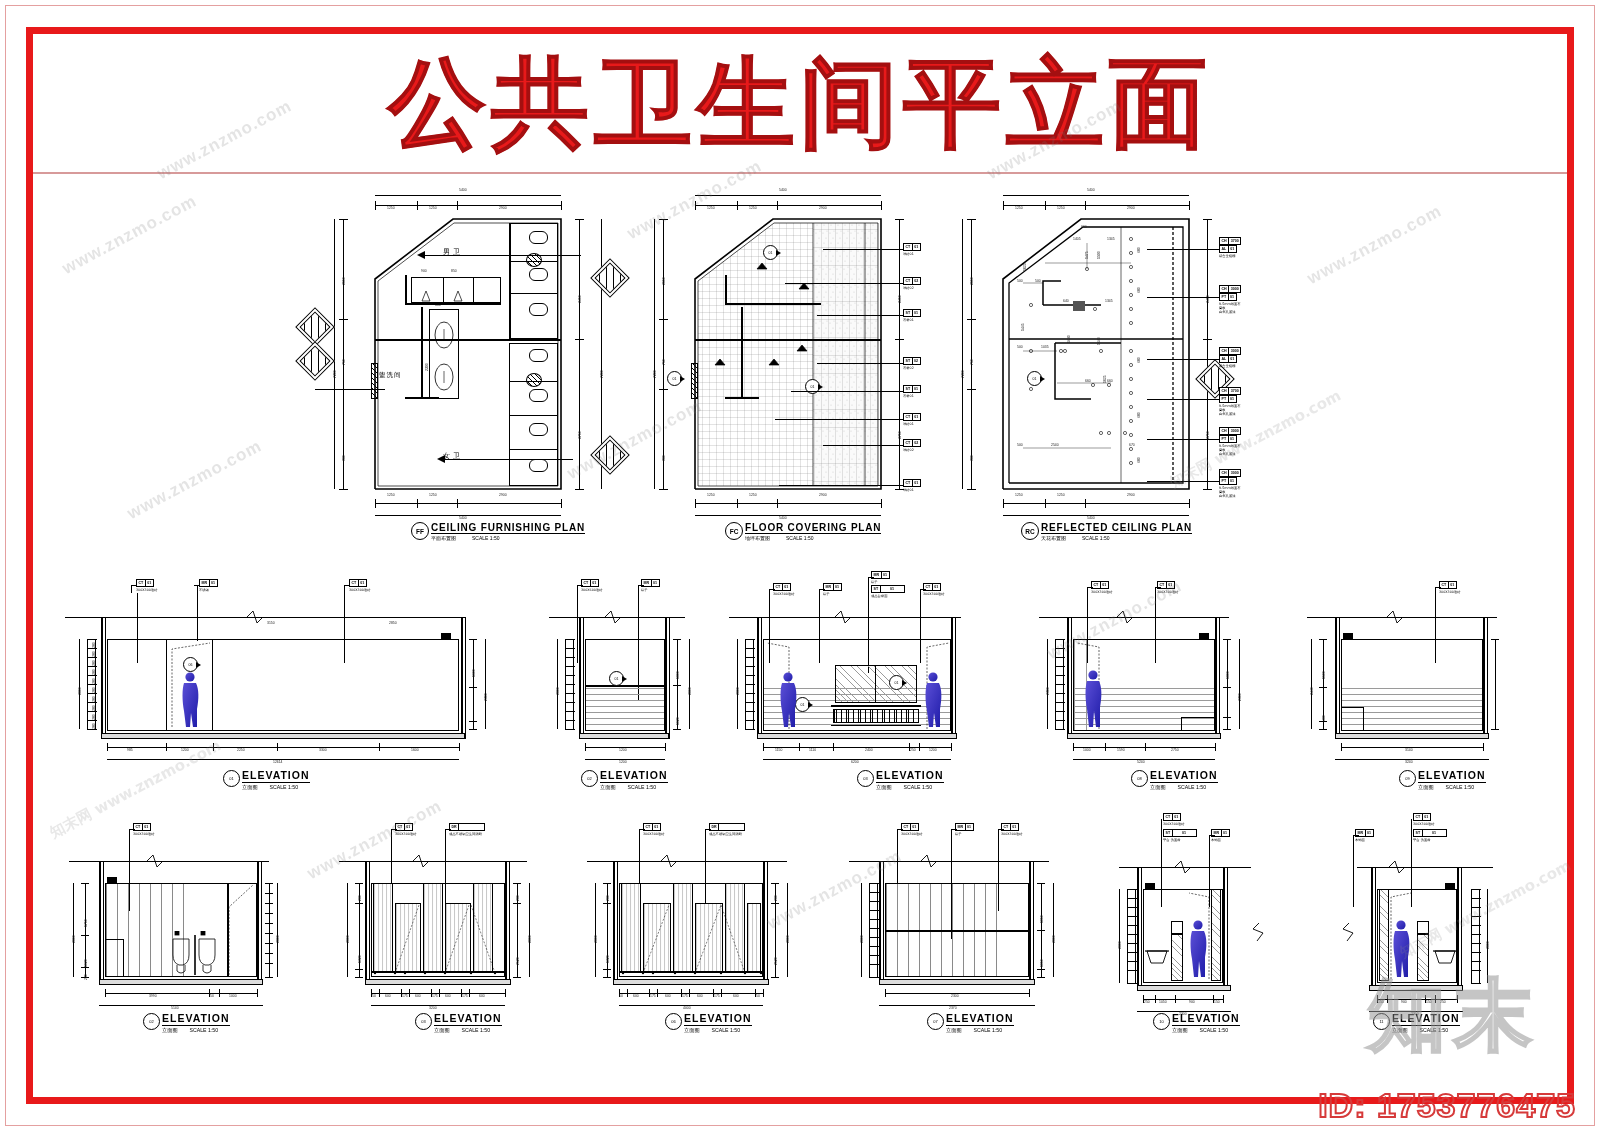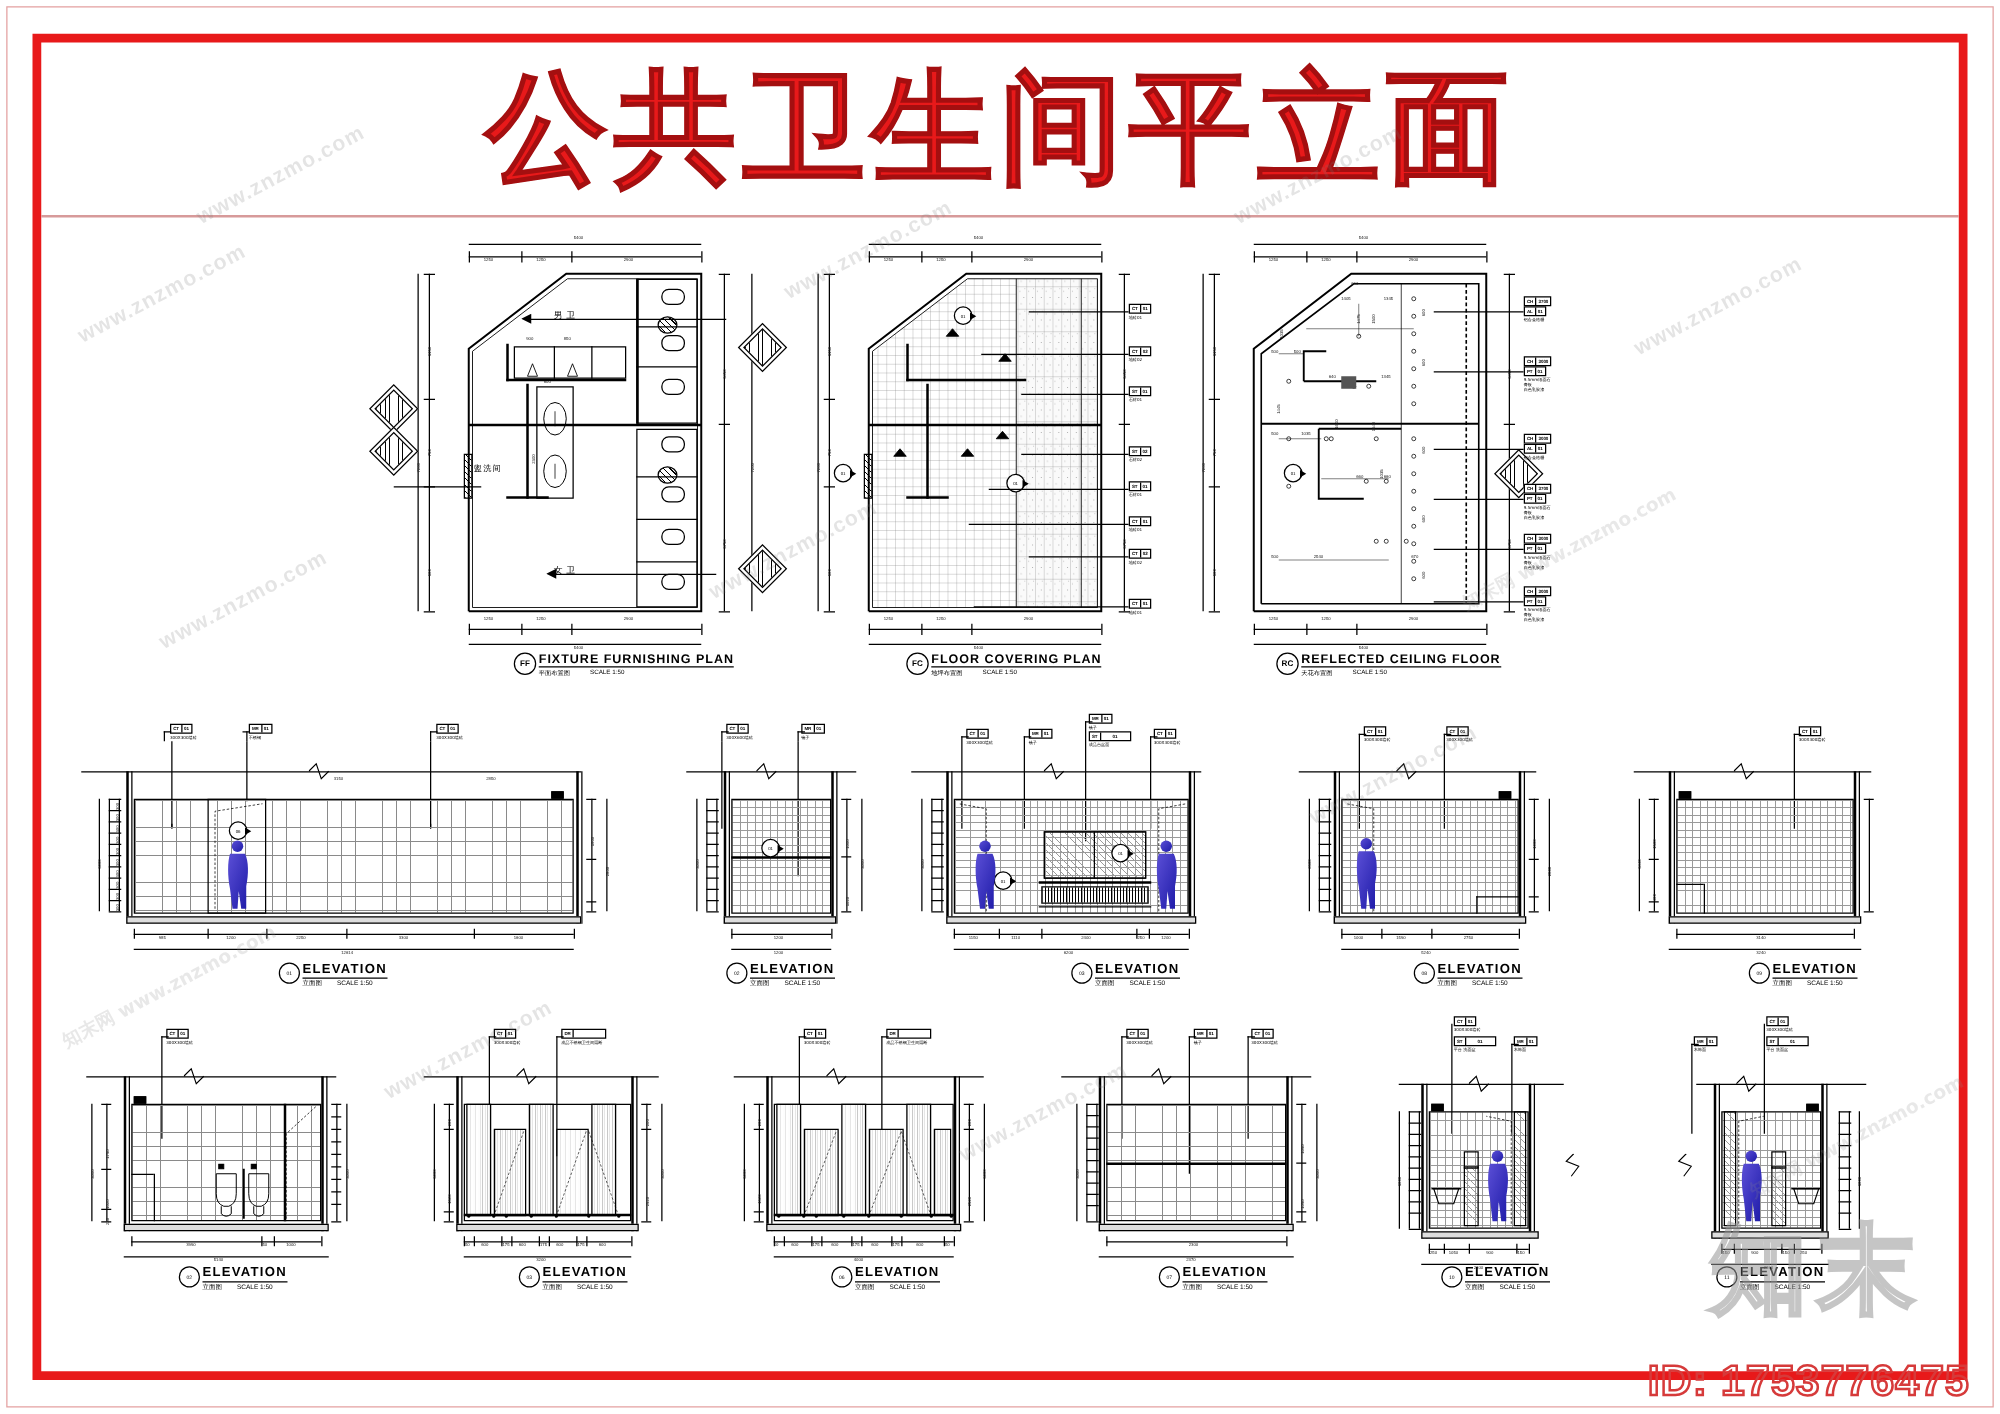--- a/index.html
+++ b/index.html
@@ -239,21 +239,21 @@
   <div class="sqmark" style="left:563px;top:89px;">
       <div class="sqmark-in hatch45"></div>
     </div>
   <div class="sqmark" style="left:563px;top:266px;">
       <div class="sqmark-in hatch45"></div>
     </div>
 
   <div class="pcap" style="left:378px;top:347px;">
     <div class="circ">FF</div>
     <div>
-      <div class="t1">FIXTURE FURNISHING PLAN</div>
+      <div class="t1">CEILING FURNISHING PLAN</div>
       <div class="t2">
         <span class="cjk">平面布置图</span>
         <span>SCALE 1:50</span>
       </div>
     </div>
   </div>
 
   <div style="position:absolute;left:620px;top:18px;width:270px;height:340px;">
     <div class="ln h1" style="left:42px;top:12px;width:186px;"></div>
     <div class="ln v1" style="left:42px;top:8px;height:9px;"></div>
@@ -635,21 +635,21 @@
           <span>01</span>
         </div>
       <div class="cap cjk" style="white-space:pre-line">9.5mm纸面石膏板
 白色乳胶漆</div>
     </div>
   </div>
 
   <div class="pcap" style="left:988px;top:347px;">
     <div class="circ">RC</div>
     <div>
-      <div class="t1">REFLECTED CEILING FLOOR</div>
+      <div class="t1">REFLECTED CEILING PLAN</div>
       <div class="t2">
         <span class="cjk">天花布置图</span>
         <span>SCALE 1:50</span>
       </div>
     </div>
   </div>
 
   <div style="position:absolute;left:28px;top:400px;width:450px;height:210px;">
 
     <div class="mtag" style="left:75px;top:4px;">

